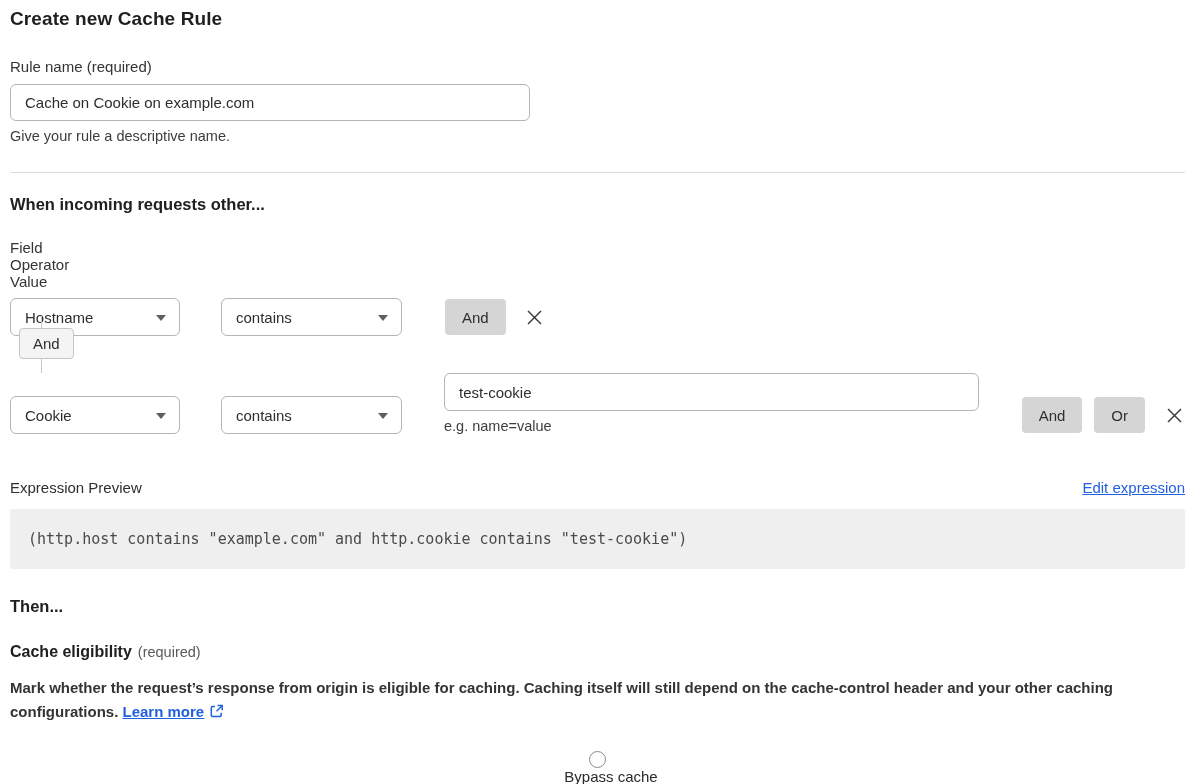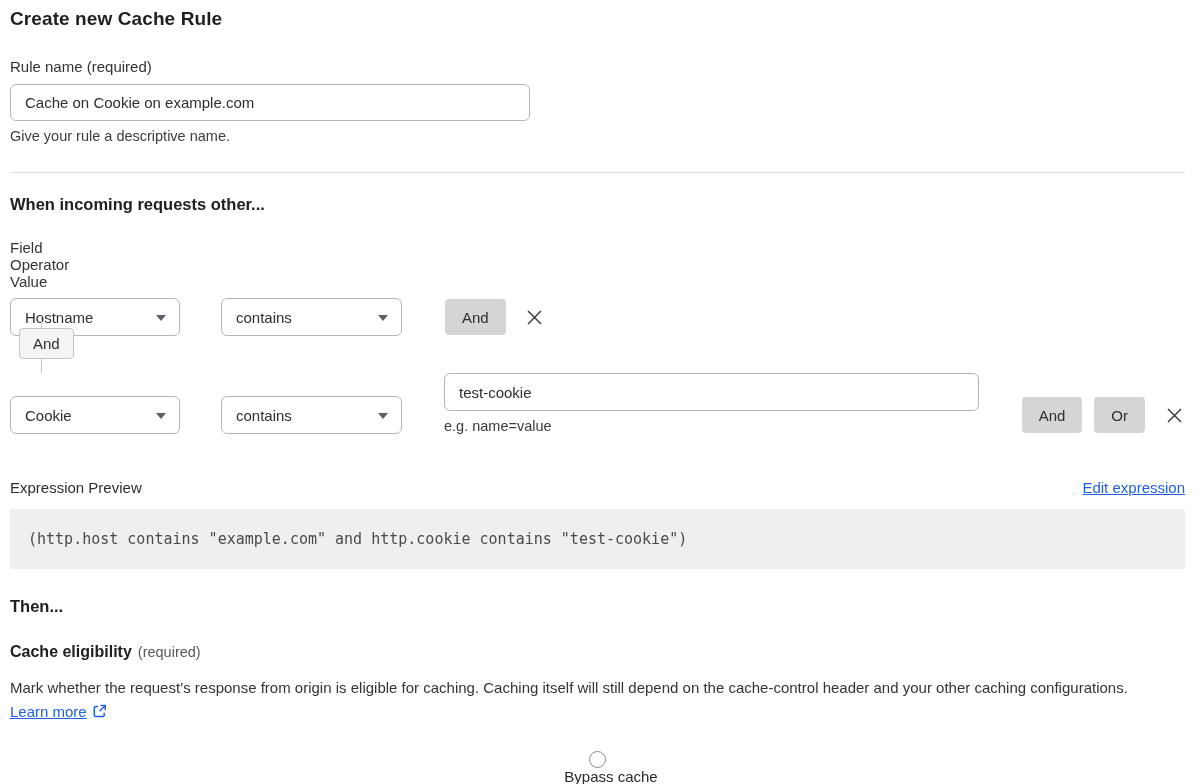--- a/index.html
+++ b/index.html
@@ -75,21 +75,21 @@
   .link { color: #2160e0; text-decoration: underline; font-size: 15px; cursor: pointer; }
   .expr-box {
     margin-top: 13px; background: #efefef; border-radius: 2px; padding: 21px 18px;
     font-family: "DejaVu Sans Mono", monospace; font-size: 15px; color: #4a4a4a; white-space: pre;
   }
 
   .then-heading { margin-top: 28px; font-size: 16.5px; font-weight: 700; color: #202020; }
 
   .elig-heading { margin-top: 27px; font-size: 16px; color: #202020; }
   .elig-heading .required { font-weight: 400; font-size: 14.5px; color: #595959; margin-left: 6px; }
-  .elig-desc { margin-top: 15px; font-size: 15px; line-height: 24px; color: #343434; max-width: 1160px; }
+  .elig-desc { margin-top: 15px; font-size: 15px; line-height: 24px; color: #343434; max-width: 1160px; font-weight: bold; }
   .ext-icon { display: inline-block; vertical-align: -2px; margin-left: 5px; }
 
   .radio-row { display: flex; align-items: center; margin-top: 25px; cursor: pointer; flex-direction: column; }
   .radio-circle {
     width: 17px; height: 17px; border-radius: 50%; border: 1px solid #8a8a8a; background: #fff;
     flex: none; display: flex; align-items: center; justify-content: center;
   }
   .radio-row.selected .radio-circle { border-color: #1f1f1f; border-width: 1.5px; }
   .radio-row.selected .radio-circle::after {
     content: ""; width: 9px; height: 9px; border-radius: 50%; background: #1f1f1f;

